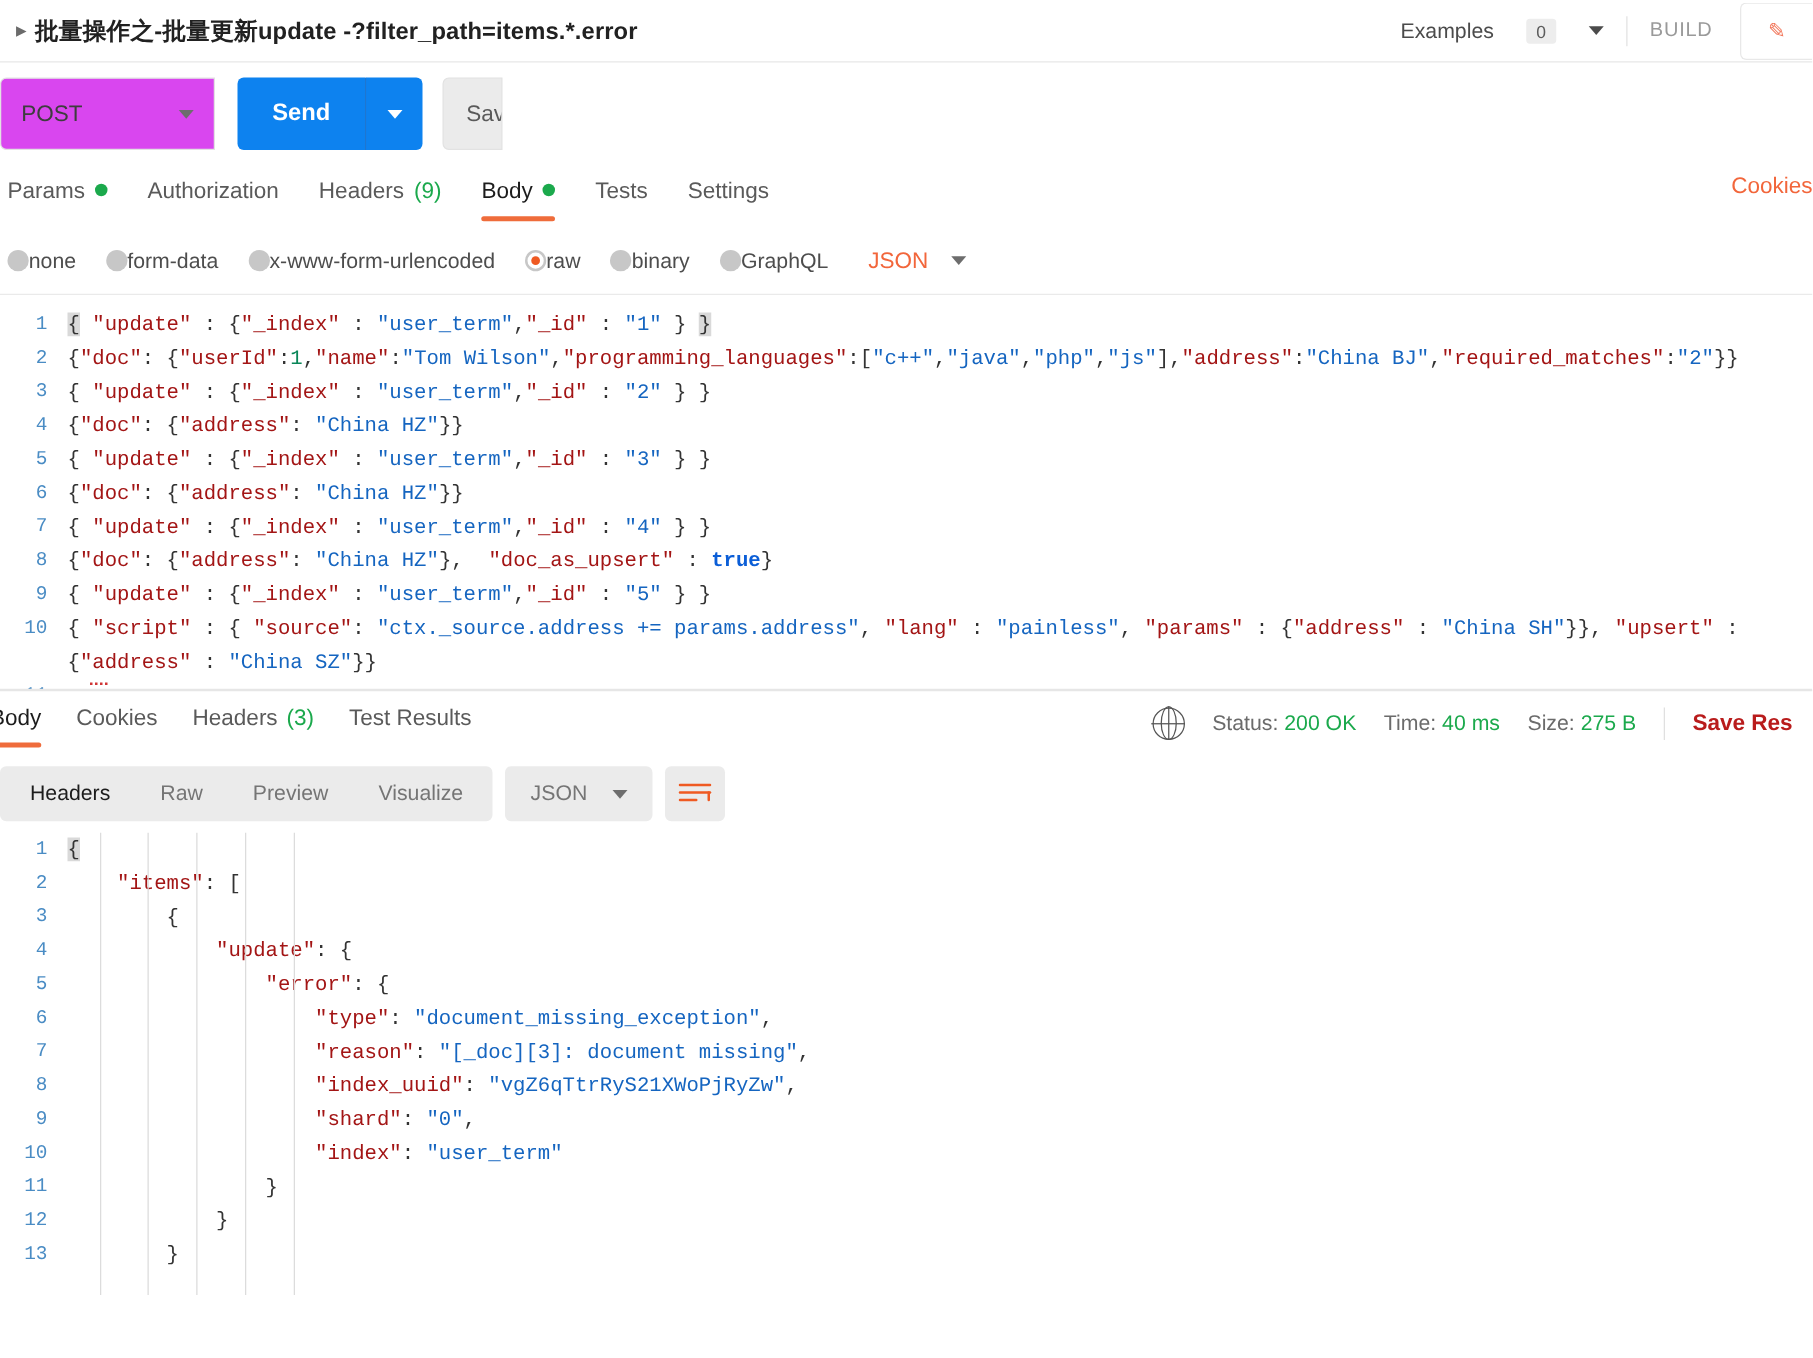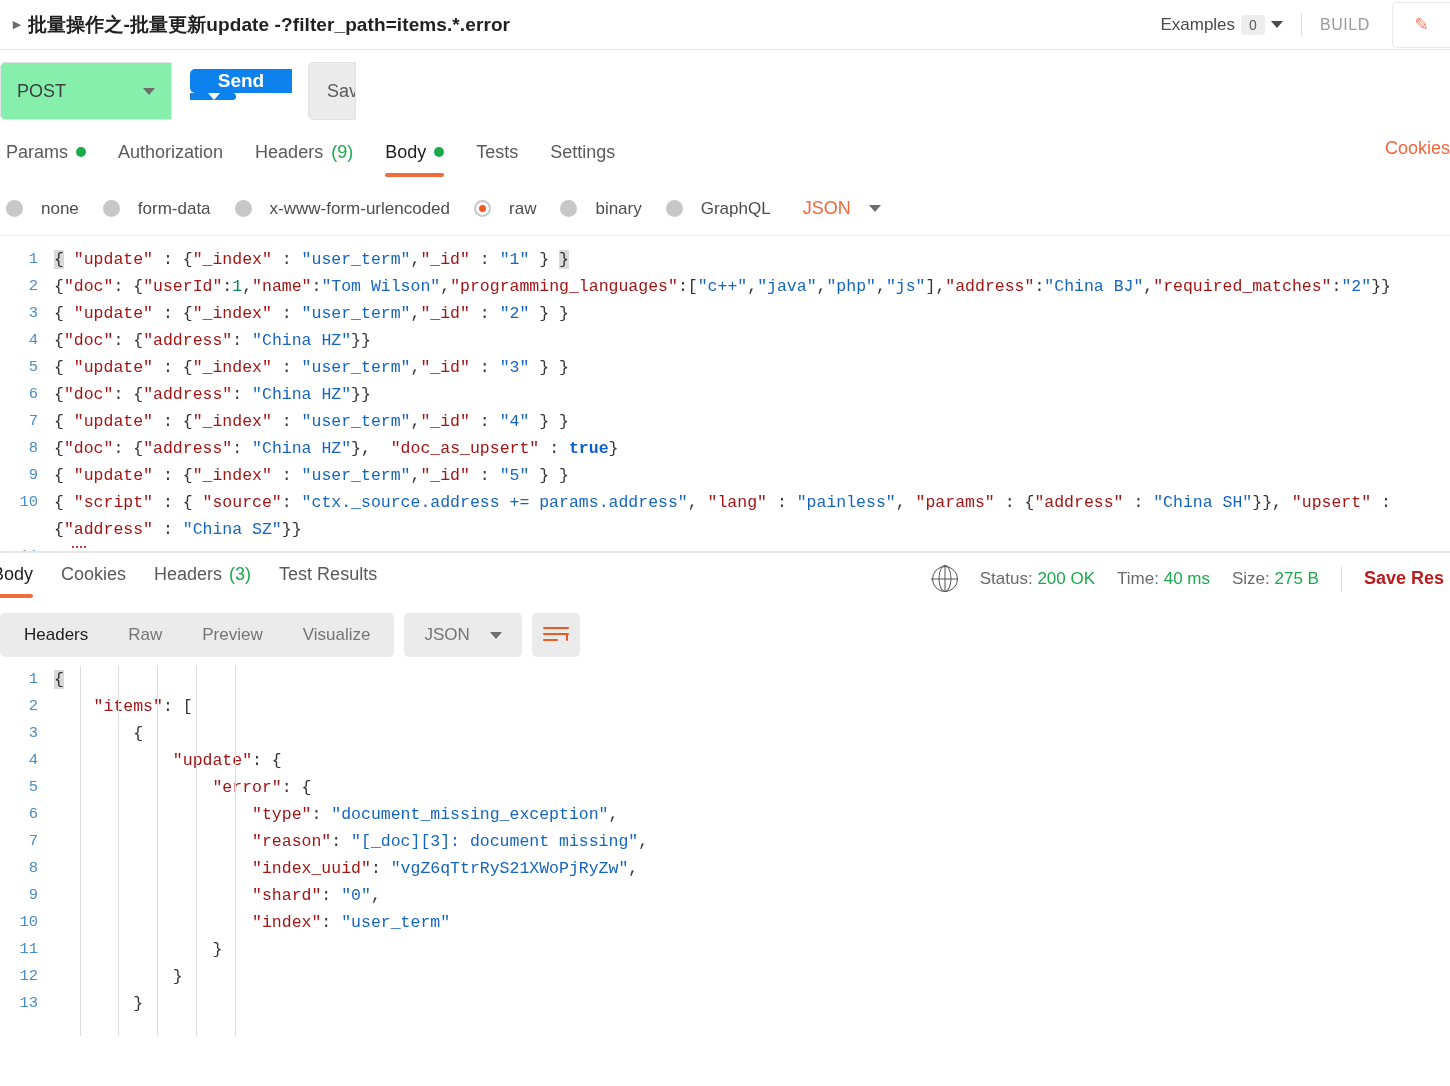--- a/index.html
+++ b/index.html
@@ -31,21 +31,21 @@
     letter-spacing: .1px;
     white-space: nowrap;
   }
   .titlebar-right {
     margin-left: auto;
     display: flex;
     align-items: center;
     height: 100%;
   }
   .examples-wrap {
-    display: flex; align-items: center; gap: 6px;
+    display: flex; align-items: center; gap: 26px;
     font-size: 17px; color: #4b4b4b;
     cursor: pointer;
   }
   .examples-count {
     background: #ededed; color: #5c5c5c;
     font-size: 14px; border-radius: 3px;
     padding: 2px 8px;
   }
   .caret-dn {
     width: 0; height: 0;
@@ -71,21 +71,21 @@
 
   
   .urlrow {
     height: 84px;
     padding: 10px 0 12px 0;
     display: flex;
     align-items: center;
   }
   .method-box {
     width: 172px; height: 58px;
-    background: #86efac;
+    background: #d946ef;
     border: 1px solid #e2e2e2;
     border-radius: 5px 0 0 5px;
     display: flex; align-items: center;
     padding: 0 16px;
     cursor: pointer;
   }
   .method-text { font-size: 18px; color: #3d3d3d; font-weight: 400; }
   .method-caret {
     margin-left: auto;
     width: 0; height: 0;
@@ -99,21 +99,21 @@
     border: 1px solid #e2e2e2;
     border-left: none;
     border-radius: 0 5px 5px 0;
     padding: 0 16px;
     font-size: 18px; color: #3d3d3d;
     font-family: "Liberation Sans", sans-serif;
     outline: none;
   }
   .send-group {
     margin-left: 18px;
-    display: flex; height: 44px; flex-direction: column;
+    display: flex; height: 58px;
   }
   .send-btn {
     background: #0d82ef; color: #fff;
     border: none;
     width: 102px;
     font-size: 19px; font-weight: 700;
     border-radius: 5px 0 0 5px;
     cursor: pointer;
     font-family: "Liberation Sans", sans-serif;
   }
@@ -179,21 +179,21 @@
 
   
   .bodytypes {
     height: 54px;
     display: flex; align-items: center;
     padding-left: 6px;
     border-bottom: 1px solid #eaeaea;
     gap: 24px;
   }
   .radio-item {
-    display: flex; align-items: center; gap: 18px;
+    display: flex; align-items: center; gap: 0;
     font-size: 17px; color: #4d4d4d;
     cursor: pointer;
   }
   .radio {
     width: 17px; height: 17px; border-radius: 50%;
     background: #c7c7c7;
     display: inline-block; position: relative;
   }
   .radio.sel { background: #fff; border: 2px solid #c7c7c7; }
   .radio.sel::after {
@@ -270,21 +270,21 @@
   .resp-tab.active { color: #1c1c1c; }
   .resp-tab.active::after {
     content: "";
     position: absolute; left: 0; right: 14px; bottom: 0;
     height: 4px; background: #ef6c3b; border-radius: 2px;
   }
   .resp-meta {
     margin-left: auto;
     display: flex; align-items: center; gap: 22px;
     font-size: 17px; color: #6b6b6b;
-    padding-right: 6px;
+    padding-right: 16px;
   }
   .meta-val-green { color: #1ba94c; }
   .globe {
     width: 26px; height: 26px; border-radius: 50%;
     border: 1.6px solid #555; position: relative;
     cursor: pointer;
   }
   .globe::before {
     content: ""; position: absolute; left: 50%; top: -1.6px; bottom: -1.6px;
     width: 0; border-left: 1.6px solid #555; transform: translateX(-50%);

